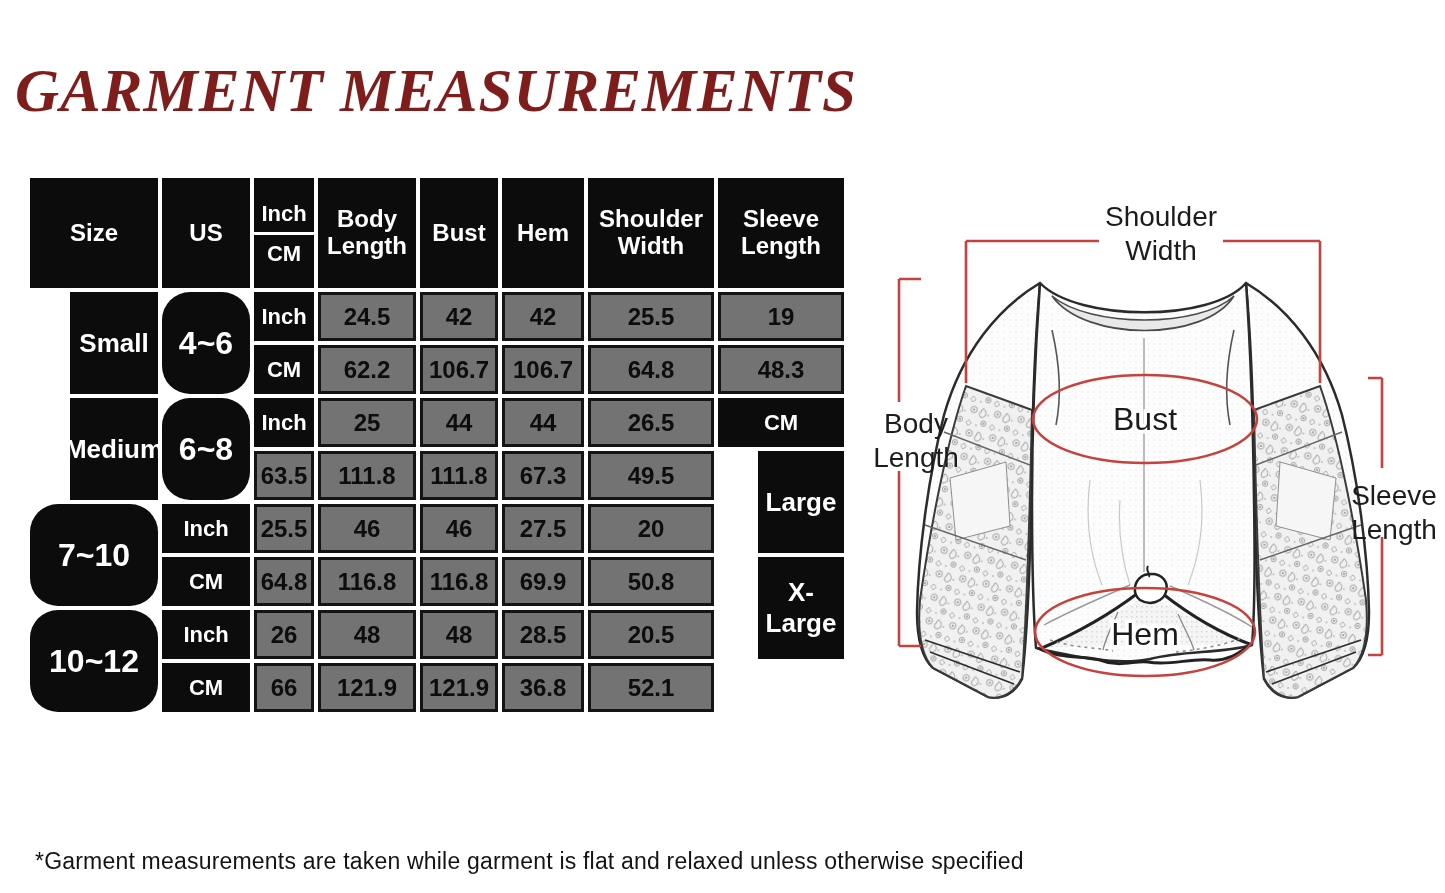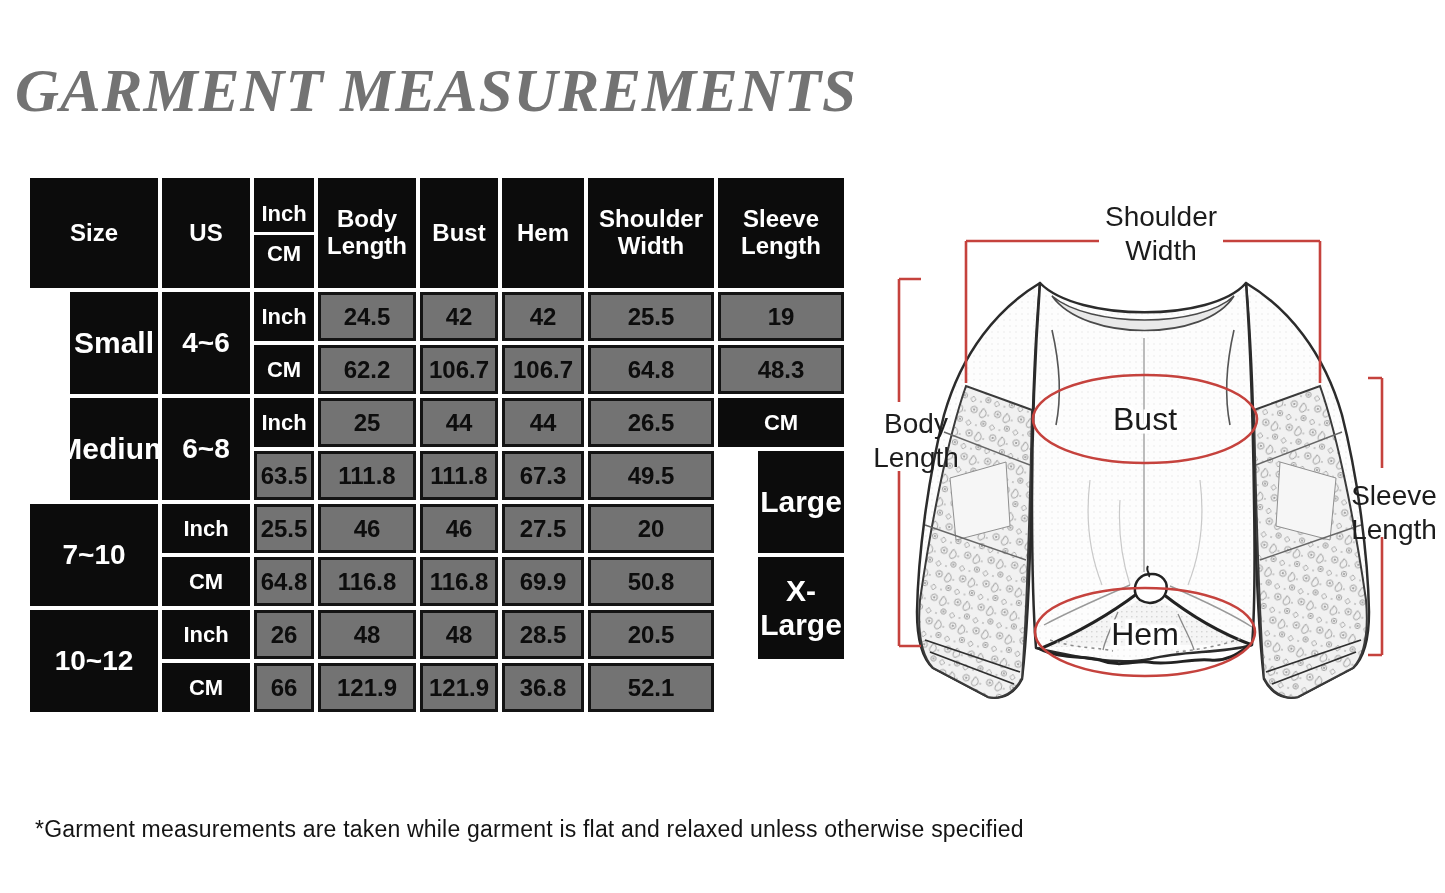--- a/index.html
+++ b/index.html
@@ -3,45 +3,45 @@
 <meta charset="utf-8">
 <style>
   html,body{margin:0;padding:0;}
   body{
     width:1445px;height:893px;background:#ffffff;position:relative;
     font-family:"Liberation Sans", sans-serif;overflow:hidden;
   }
   .page-title{
     position:absolute;left:15px;top:56px;
     font-family:"Liberation Serif", serif;font-style:italic;font-weight:bold;
-    font-size:61px;letter-spacing:1px;color:#737373;white-space:nowrap;
+    font-size:61px;letter-spacing:1px;color:#7f1d1d;white-space:nowrap;
   }
   
   .size-table{
     position:absolute;left:30px;top:178px;
     display:grid;
     grid-template-columns:128px 88px 60px 98px 78px 82px 126px 126px;
     grid-template-rows:110px repeat(8,49px);
     gap:4px;background:#ffffff;
   }
   .cell{display:flex;align-items:center;justify-content:center;text-align:center;
         font-weight:bold;box-sizing:border-box;}
   .dark{background:#0c0c0c;color:#ffffff;}
   .light{background:#737373;color:#0d0d0d;border:3px solid #141414;}
   .head{font-size:24px;line-height:1.12;}
-  .size-label{font-size:30px;grid-row:span 2;margin-left:40px;}
-  .us-label{font-size:28px;grid-row:span 2;}
+  .size-label{font-size:26px;grid-row:span 2;margin-left:40px;}
+  .us-label{font-size:32px;grid-row:span 2;border-radius:28px;}
   .unit-cell{font-size:22px;}
   .value-cell{font-size:24px;}
   .unit-head{flex-direction:column;justify-content:center;padding:0;}
   .unit-head .uh-row{width:100%;height:37px;line-height:37px;font-size:22px;text-align:center;}
   .unit-head .uh-top{border-bottom:3px solid #ffffff;}
   
   .footnote{
-    position:absolute;left:35px;top:816px;font-size:23px;color:#141414;
+    position:absolute;left:35px;top:848px;font-size:23px;color:#141414;
     letter-spacing:0.2px;white-space:nowrap;
   }
   
   .garment-diagram{position:absolute;left:855px;top:170px;width:590px;height:620px;}
   .diag-label{fill:#1c1c1c;font-family:"Liberation Sans",sans-serif;font-size:28px;
               text-anchor:middle;font-weight:normal;}
   .diag-label-big{fill:#1c1c1c;font-family:"Liberation Sans",sans-serif;font-size:32px;
               text-anchor:middle;paint-order:stroke;stroke:#ffffff;stroke-width:7px;}
 </style>
 </head>

